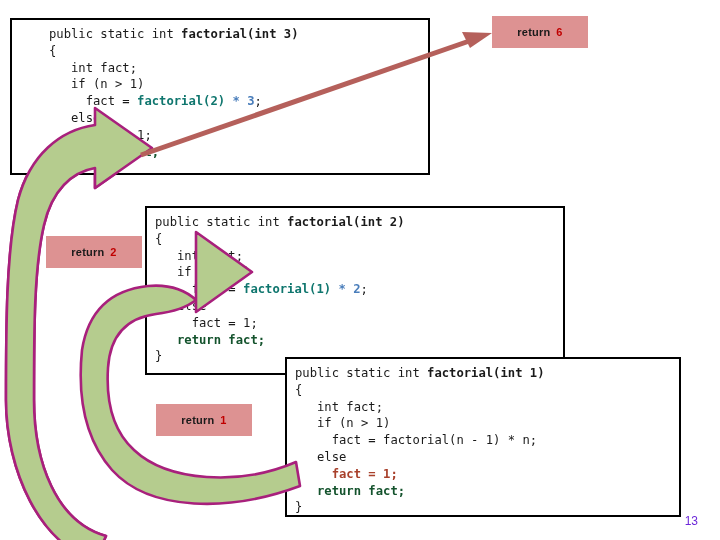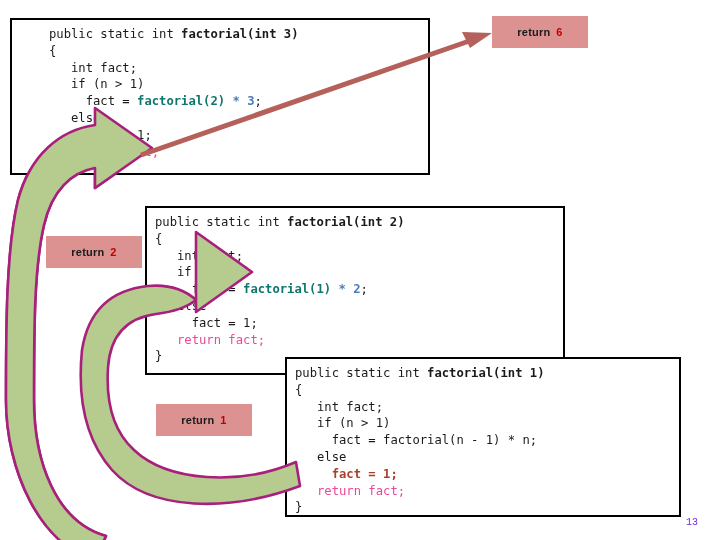--- a/index.html
+++ b/index.html
@@ -37,21 +37,21 @@
     z-index: 2;
   }
   #box-1 { left: 10px;  top: 18px;  width: 420px; height: 157px; padding-left: 37px; }
   #box-2 { left: 145px; top: 190px; width: 420px; height: 169px; margin-top: 16px; }
   #box-3 { left: 285px; top: 357px; width: 396px; height: 160px; }
 
   .code-line { display: block; height: 16.8px; }
   .kw-bold   { font-weight: bold; color: #1a1a1a; }
   .call-blue { font-weight: bold; color: #0f766e; }
   .num-blue  { font-weight: bold; color: #4a7ebb; }
-  .ret-red   { font-weight: normal; color: #ec4899; }
+  .ret-red   { font-weight: bold; color: #14532d; }
   .fact-red  { font-weight: bold; color: #a8402b; }
 
   
   .return-chip {
     position: absolute;
     background: #dd9292;
     color: #1a1a1a;
     font-family: "Liberation Sans", sans-serif;
     font-size: 11px;
     font-weight: bold;
@@ -78,22 +78,22 @@
     pointer-events: none;
   }
   #arrows-back  { z-index: 1; }
   #arrows-front { z-index: 3; }
 
   
   #page-num {
     position: absolute;
     right: 22px;
     bottom: 12px;
-    font-family: Liberation Mono, monospace;
-    font-size: 10px;
+    font-family: Liberation Sans, sans-serif;
+    font-size: 12px;
     color: #6d28d9;
     z-index: 5;
   }
 </style>
 </head>
 <body>
 
 <div id="slide">
 
   <svg id="arrows-back" viewBox="0 0 720 540">

